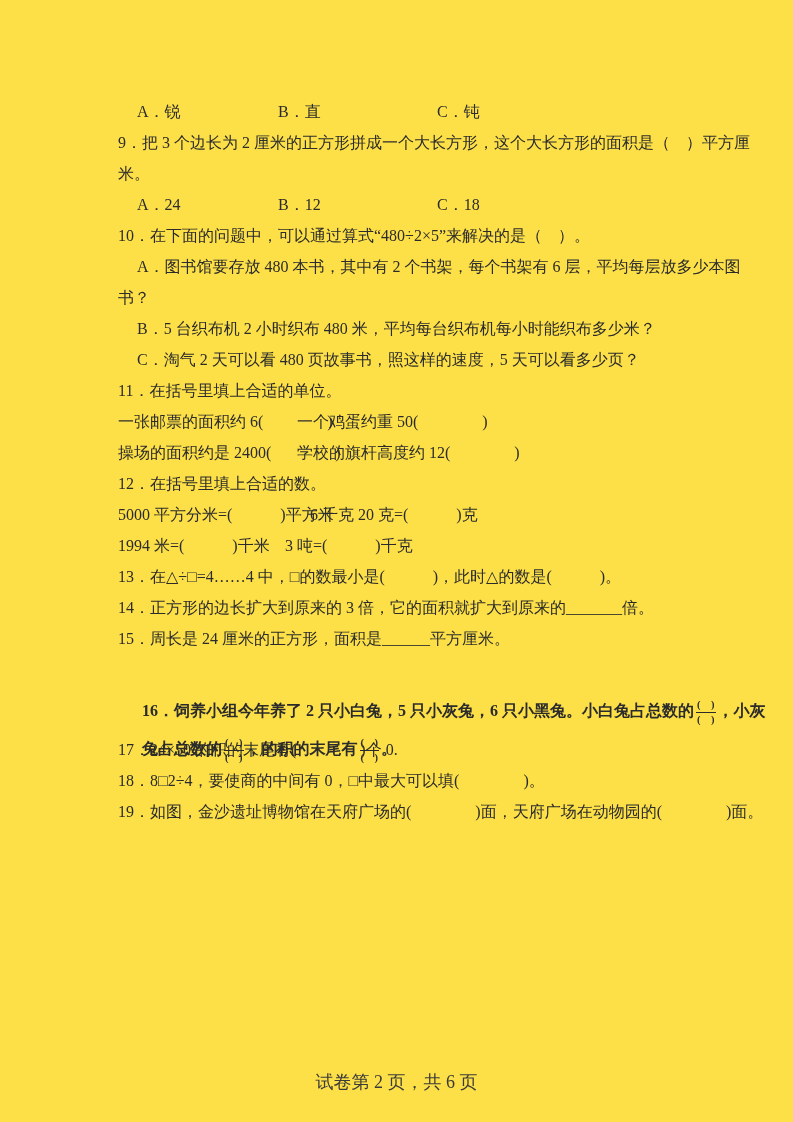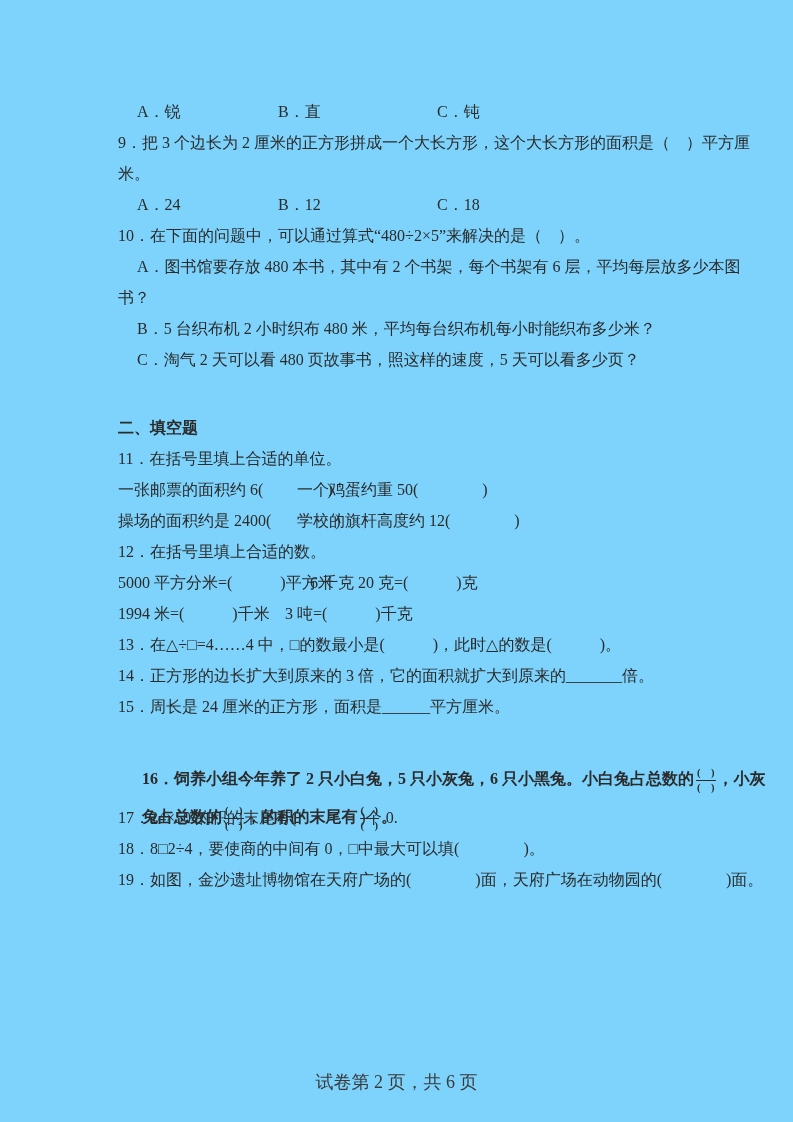--- a/index.html
+++ b/index.html
@@ -1,20 +1,20 @@
 <!DOCTYPE html>
 <html><head>
 <meta charset="utf-8">
 <style>
   html, body { margin: 0; padding: 0; background: #ffffff; }
   .page {
     position: relative;
     width: 793px;
     height: 1122px;
-    background: #7dd3fc;
+    background: #fde047;
     overflow: hidden;
     font-family: "Liberation Serif", "DejaVu Serif", serif;
     font-size: 16px;
     color: #2b2b2b;
   }
   .content {
     position: absolute;
     left: 118px;
     top: 96px;
     width: 562px;
@@ -83,21 +83,20 @@
       <span class="opt-b">B．12</span>
       <span class="opt-c">C．18</span>
     </div>
 
     <div class="line">10．在下面的问题中，可以通过算式“480÷2×5”来解决的是（　）。</div>
     <div class="line indent">A．图书馆要存放 480 本书，其中有 2 个书架，每个书架有 6 层，平均每层放多少本图</div>
     <div class="line">书？</div>
     <div class="line indent">B．5 台织布机 2 小时织布 480 米，平均每台织布机每小时能织布多少米？</div>
     <div class="line indent">C．淘气 2 天可以看 480 页故事书，照这样的速度，5 天可以看多少页？</div>
 
-    <div class="line section-title">二、填空题</div>
 
     <div class="line">11．在括号里填上合适的单位。</div>
     <div class="line cols">
       <span class="c0">一张邮票的面积约 6(　　　　)</span>
       <span class="c179">一个鸡蛋约重 50(　　　　)</span>
     </div>
     <div class="line cols">
       <span class="c0">操场的面积约是 2400(　　　　)</span>
       <span class="c179">学校的旗杆高度约 12(　　　　)</span>
     </div>

